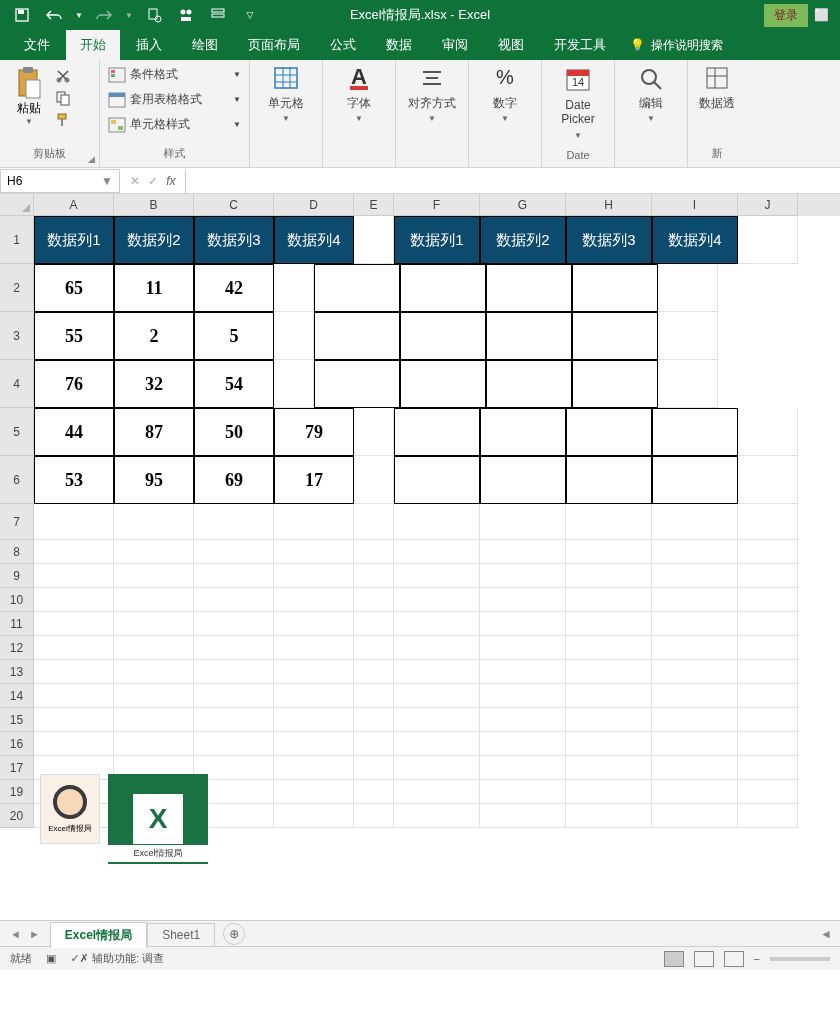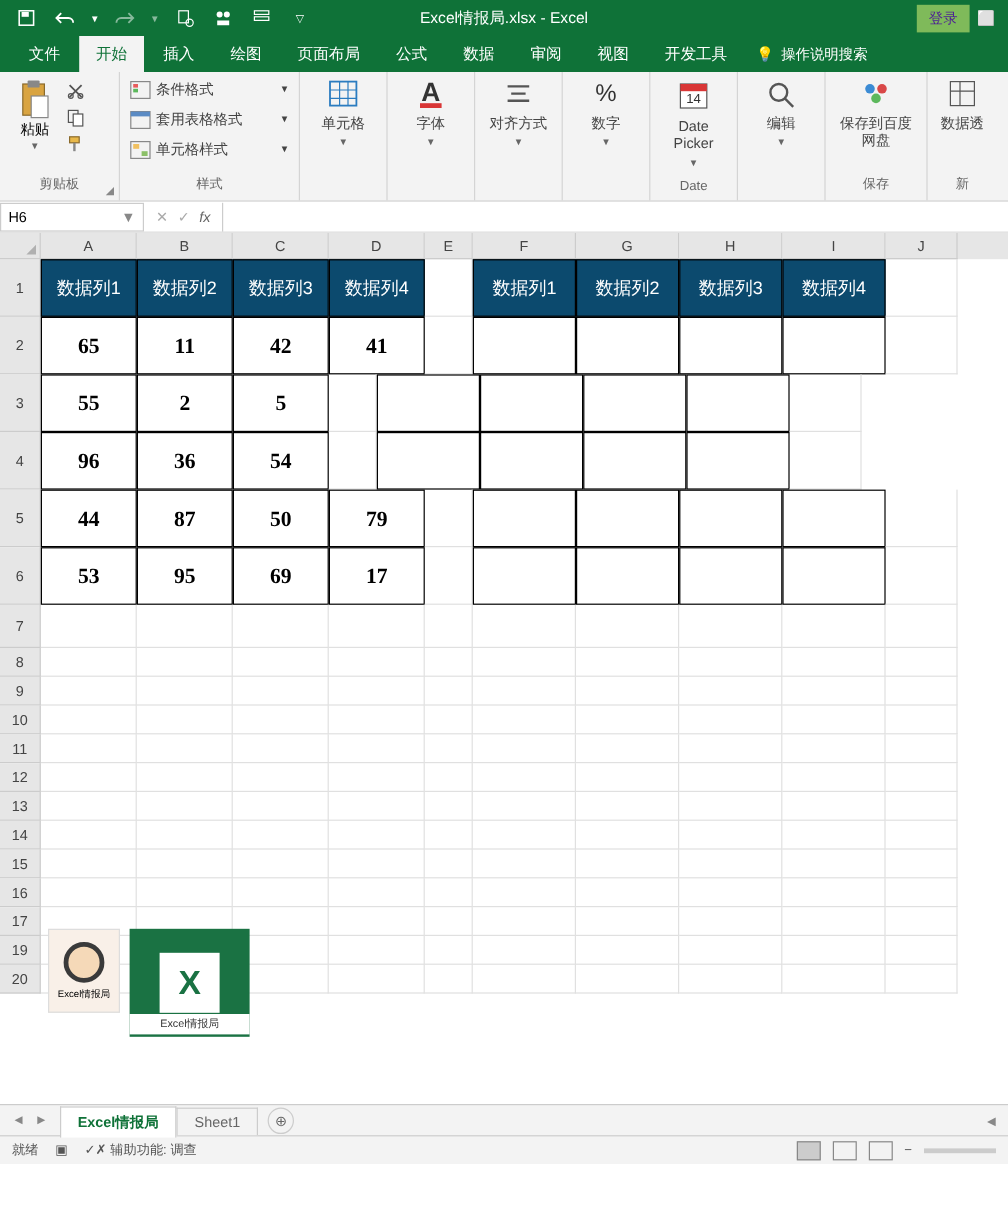--- a/index.html
+++ b/index.html
@@ -2,21 +2,21 @@
 <html><head>
 <meta charset="utf-8">
 <style>
 *{box-sizing:border-box;margin:0;padding:0;font-family:"Microsoft YaHei",Arial,sans-serif}
 body{width:840px;height:1020px;overflow:hidden;background:#fff;font-size:12px}
 .title-bar{height:30px;background:#0f7238;display:flex;align-items:center;color:#fff;position:relative}
 .qat{display:flex;align-items:center;gap:8px;padding-left:10px}
 .qat-btn{width:24px;height:24px;display:flex;align-items:center;justify-content:center;cursor:pointer;color:#fff}
 .title-text{position:absolute;left:50%;transform:translateX(-50%);font-size:13px}
 .title-right{position:absolute;right:8px;display:flex;gap:4px;align-items:center}
-.login-btn{background:#7fba5a;color:#4c1d95;padding:3px 10px;font-size:12px;cursor:pointer}
+.login-btn{background:#7fba5a;color:#7f1d1d;padding:3px 10px;font-size:12px;cursor:pointer}
 .ribbon-tabs{height:30px;background:#0f7238;display:flex;align-items:center;padding-left:10px;gap:2px}
 .tab{padding:6px 14px;color:#fff;cursor:pointer;font-size:13px}
 .tab.active{background:#f3f3f3;color:#0f7238}
 .tell-me{display:flex;align-items:center;gap:6px;color:#fff;margin-left:8px}
 .ribbon{height:108px;background:#f3f3f3;border-bottom:1px solid #d4d4d4;display:flex}
 .group{border-right:1px solid #d4d4d4;padding:4px 8px;display:flex;flex-direction:column;justify-content:space-between;position:relative}
 .group-label{text-align:center;font-size:11px;color:#666;padding:2px 0}
 .group-label .launcher{position:absolute;right:4px;bottom:3px;font-size:9px;color:#888;cursor:pointer}
 .paste-area{display:flex;gap:4px}
 .paste-big{display:flex;flex-direction:column;align-items:center;justify-content:center;width:42px;cursor:pointer}
@@ -265,31 +265,20 @@
       <svg width="30" height="28" viewBox="0 0 30 28">
           <circle cx="13" cy="13" r="7" fill="none" stroke="#555" stroke-width="2"></circle>
           <line x1="18" y1="18" x2="25" y2="25" stroke="#555" stroke-width="2"></line>
         </svg>
       <span class="lbl">编辑</span>
         <span style="font-size:8px;color:#666">▼</span>
     </div>
     <div class="group-label"></div>
   </div>
 
-  <div class="group">
-    <div class="big-btn" style="width:68px">
-      <svg width="30" height="28" viewBox="0 0 30 28">
-          <circle cx="10" cy="10" r="4" fill="#3b8bd4"></circle>
-          <circle cx="20" cy="10" r="4" fill="#d94848"></circle>
-          <circle cx="15" cy="18" r="4" fill="#5cb85c"></circle>
-        </svg>
-      <span class="lbl">保存到百度网盘</span>
-    </div>
-    <div class="group-label"><span>保存</span></div>
-  </div>
 
   <div class="group" style="border-right:none">
     <div class="big-btn" style="width:42px">
       <svg width="28" height="28" viewBox="0 0 28 28">
           <rect x="4" y="4" width="20" height="20" fill="none" stroke="#555"></rect>
           <line x1="4" y1="12" x2="24" y2="12" stroke="#555"></line>
           <line x1="12" y1="4" x2="12" y2="24" stroke="#555"></line>
         </svg>
       <span class="lbl">数据透</span>
     </div>
@@ -338,21 +327,20 @@
         <div class="cell hdr-cell" style="width: 86px; height: 48px;">数据列2</div>
         <div class="cell hdr-cell" style="width: 86px; height: 48px;">数据列3</div>
         <div class="cell hdr-cell" style="width: 86px; height: 48px;">数据列4</div>
         <div class="cell" style="width: 60px; height: 48px;"></div>
       </div>
       <div class="row">
         <div class="row-h" style="height: 48px;">2</div>
         <div class="cell data-cell" style="width: 80px; height: 48px;">65</div>
         <div class="cell data-cell" style="width: 80px; height: 48px;">11</div>
         <div class="cell data-cell" style="width: 80px; height: 48px;">42</div>
-        <div class="cell data-cell" style="width: 80px; height: 48px;">41</div>
         <div class="cell" style="width: 40px; height: 48px;"></div>
         <div class="cell empty-data-cell" style="width: 86px; height: 48px;"></div>
         <div class="cell empty-data-cell" style="width: 86px; height: 48px;"></div>
         <div class="cell empty-data-cell" style="width: 86px; height: 48px;"></div>
         <div class="cell empty-data-cell" style="width: 86px; height: 48px;"></div>
         <div class="cell" style="width: 60px; height: 48px;"></div>
       </div>
       <div class="row">
         <div class="row-h" style="height: 48px;">3</div>
         <div class="cell data-cell" style="width: 80px; height: 48px;">55</div>
@@ -360,22 +348,22 @@
         <div class="cell data-cell" style="width: 80px; height: 48px;">5</div>
         <div class="cell" style="width: 40px; height: 48px;"></div>
         <div class="cell empty-data-cell" style="width: 86px; height: 48px;"></div>
         <div class="cell empty-data-cell" style="width: 86px; height: 48px;"></div>
         <div class="cell empty-data-cell" style="width: 86px; height: 48px;"></div>
         <div class="cell empty-data-cell" style="width: 86px; height: 48px;"></div>
         <div class="cell" style="width: 60px; height: 48px;"></div>
       </div>
       <div class="row">
         <div class="row-h" style="height: 48px;">4</div>
-        <div class="cell data-cell" style="width: 80px; height: 48px;">96</div>
-        <div class="cell data-cell" style="width: 80px; height: 48px;">36</div>
+        <div class="cell data-cell" style="width: 80px; height: 48px;">76</div>
+        <div class="cell data-cell" style="width: 80px; height: 48px;">32</div>
         <div class="cell data-cell" style="width: 80px; height: 48px;">54</div>
         <div class="cell" style="width: 40px; height: 48px;"></div>
         <div class="cell empty-data-cell" style="width: 86px; height: 48px;"></div>
         <div class="cell empty-data-cell" style="width: 86px; height: 48px;"></div>
         <div class="cell empty-data-cell" style="width: 86px; height: 48px;"></div>
         <div class="cell empty-data-cell" style="width: 86px; height: 48px;"></div>
         <div class="cell" style="width: 60px; height: 48px;"></div>
       </div>
       <div class="row">
         <div class="row-h" style="height: 48px;">5</div>

